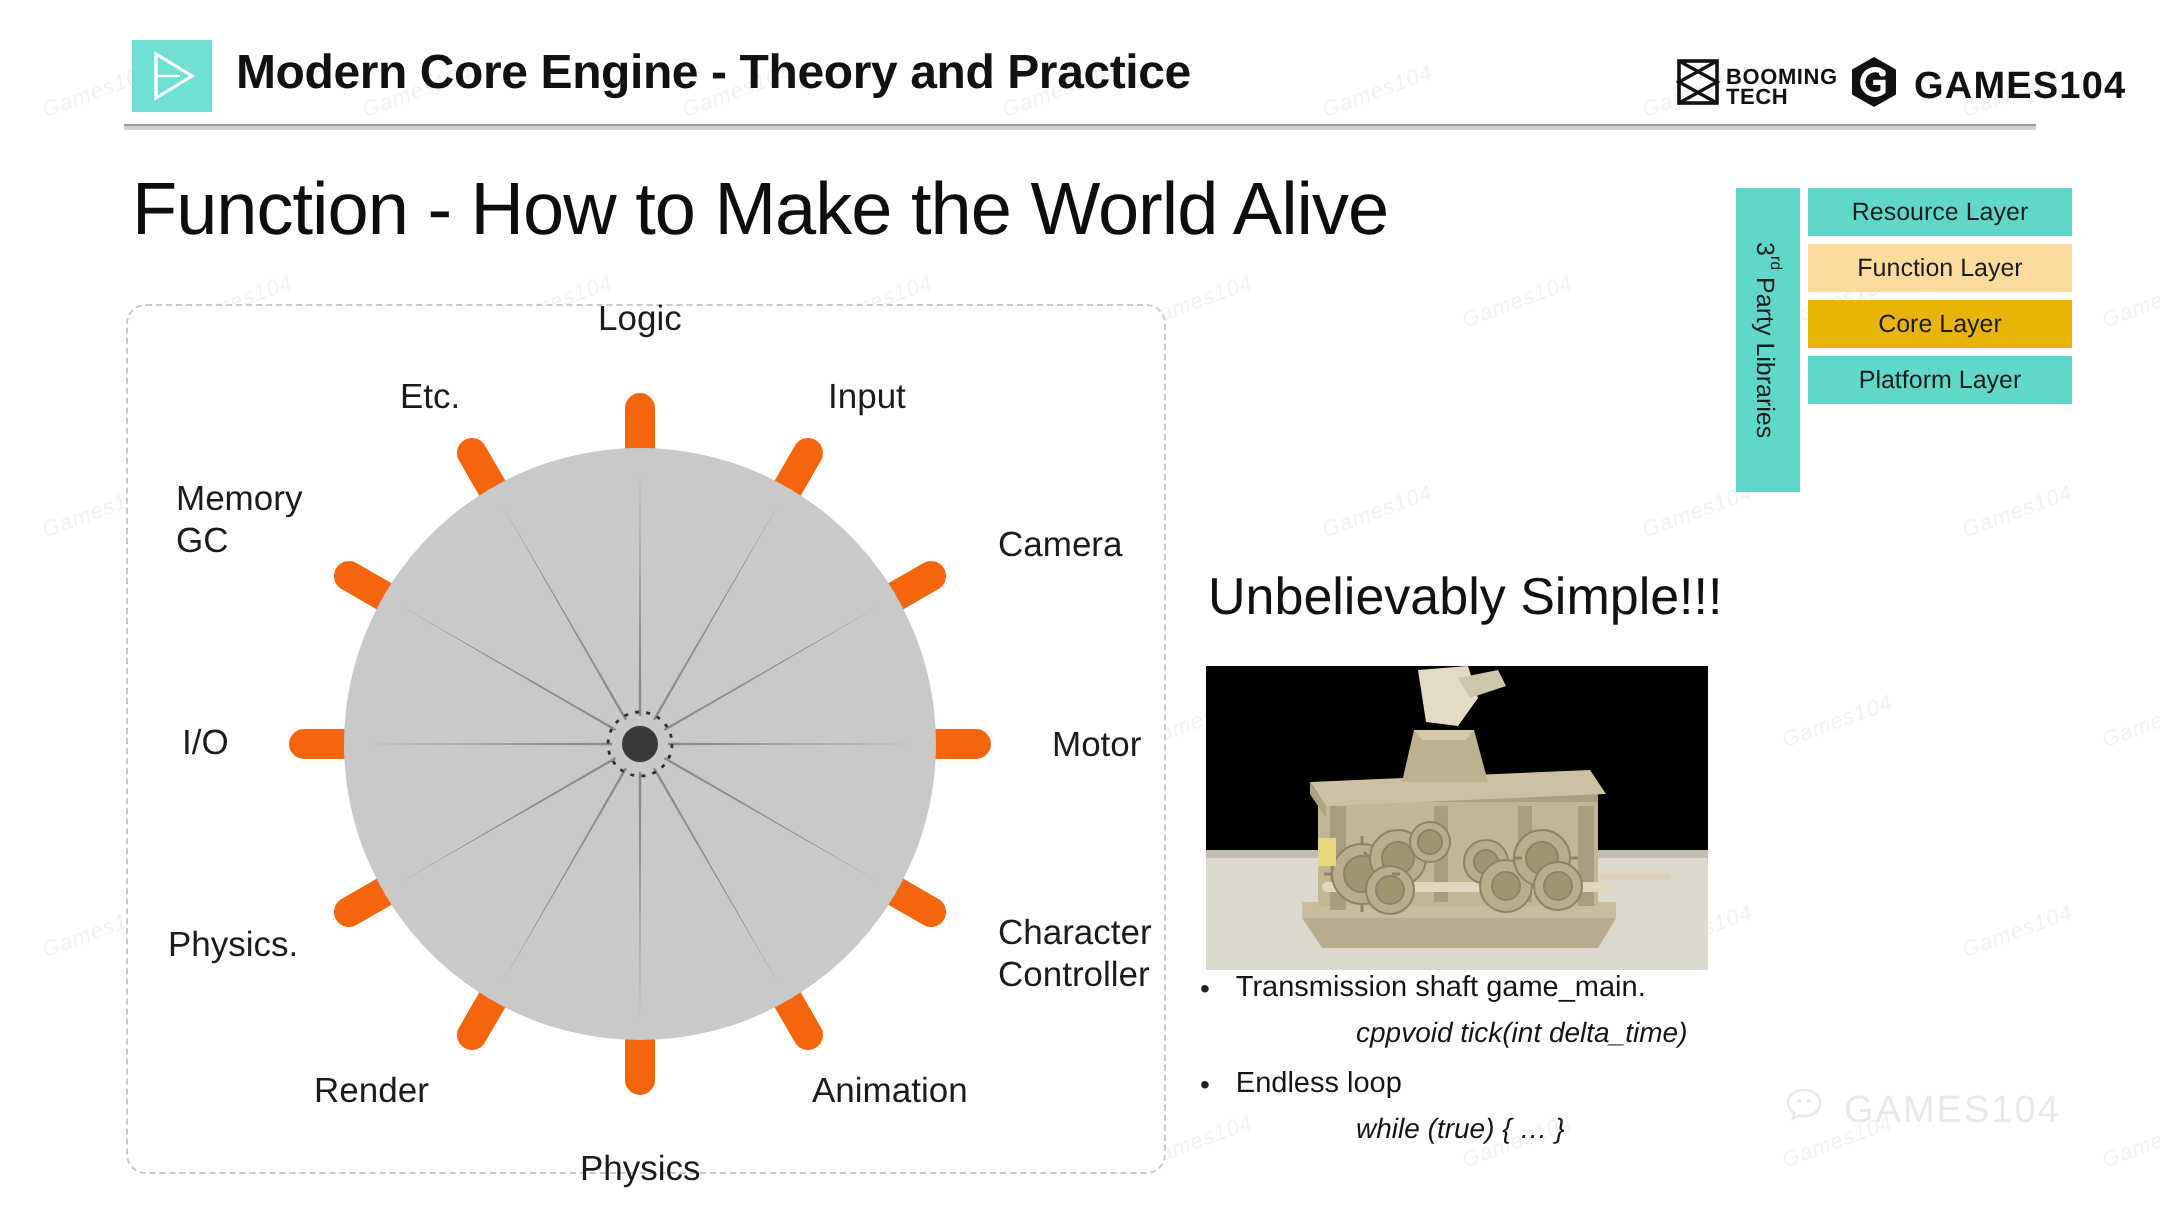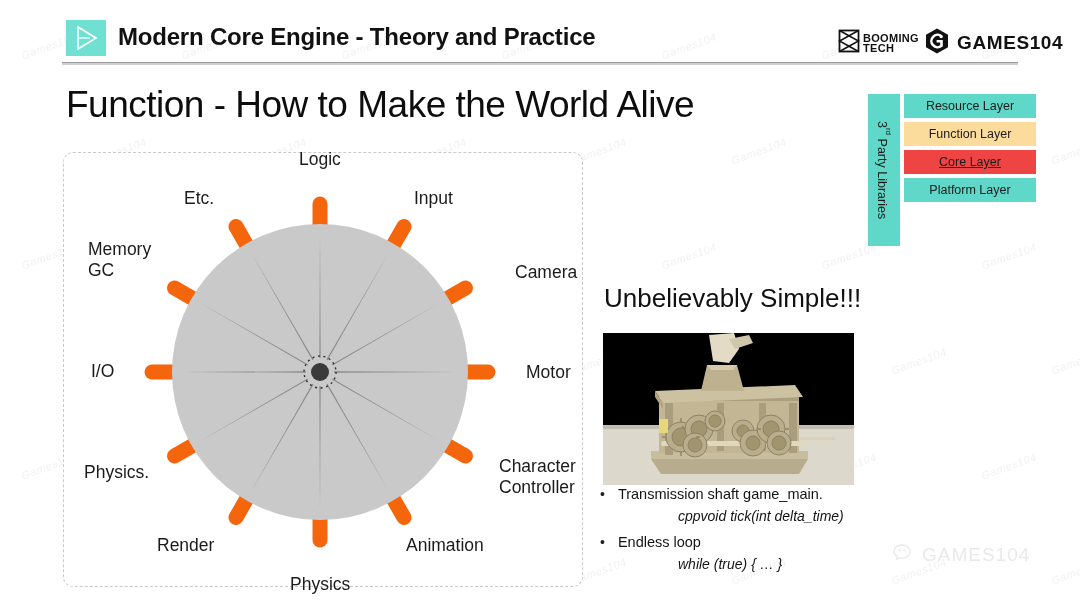--- a/index.html
+++ b/index.html
@@ -263,21 +263,21 @@
   <div class="stack-side">
     <span><span>3</span><sup>rd</sup><span> Party Libraries</span></span>
   </div>
   <div class="stack-col" id="stack-col">
       <div class="layer" style="background: rgb(95, 216, 202);">
         <span>Resource Layer</span>
       </div>
       <div class="layer" style="background: rgb(252, 220, 156);">
         <span>Function Layer</span>
       </div>
-      <div class="layer" style="background: #ef4444; text-decoration: underline;">
+      <div class="layer" style="background: #eab308;">
         <span>Core Layer</span>
       </div>
       <div class="layer" style="background: rgb(95, 216, 202);">
         <span>Platform Layer</span>
       </div>
     </div>
 </div>
 
 <div class="wheel-panel">
   <div class="wheel-wrap" id="wheel-wrap">
@@ -305,32 +305,32 @@
         <path d="M249.55720301302608 231.42941539190963 L187.00000000000003 338.51150572225254 L248.45720900990392 230.79433355810005 Z" fill="#8a8a8a"></path>
         <path d="M244.20566644189992 226.54279099009608 L136.48849427774746 288 L243.57058460809037 225.44279698697392 Z" fill="#8a8a8a"></path>
         <path d="M242.01441202293 219.63508183380955 L118 219.00000000000003 L242.01441202293 218.36491816619045 Z" fill="#8a8a8a"></path>
         <path d="M243.57058460809037 212.55720301302608 L136.48849427774746 150 L244.20566644189992 211.45720900990392 Z" fill="#8a8a8a"></path>
         <path d="M248.45720900990392 207.20566644189995 L186.99999999999994 99.4884942777475 L249.55720301302608 206.57058460809037 Z" fill="#8a8a8a"></path>
         <circle cx="256" cy="219" r="16" fill="none" stroke="#2e2e2e" stroke-width="1.4" stroke-dasharray="2 3.6"></circle>
         <circle cx="256" cy="219" r="9" fill="#3a3a3a"></circle>
       </svg>
       <div class="wlabel" style="left: 235px; top: -4px;">Logic</div>
       <div class="wlabel" style="left: 350px; top: 35px;">Input</div>
-      <div class="wlabel" style="left: 435px; top: 109px; margin-left: 16px;">Camera</div>
+      <div class="wlabel" style="left: 435px; top: 109px;">Camera</div>
       <div class="wlabel" style="left: 462px; top: 209px;">Motor</div>
       <div class="wlabel" style="left: 435px; top: 303px;">Character
 Controller</div>
       <div class="wlabel" style="left: 342px; top: 382px;">Animation</div>
       <div class="wlabel" style="left: 226px; top: 421px;">Physics</div>
       <div class="wlabel" style="left: 93px; top: 382px;">Render</div>
       <div class="wlabel" style="left: 20px; top: 309px;">Physics.</div>
       <div class="wlabel" style="left: 27px; top: 208px;">I/O</div>
       <div class="wlabel" style="text-align: left; left: 24px; top: 86px;">Memory
 GC</div>
-      <div class="wlabel" style="left: 120px; top: 35px;">Etc.</div>
+      <div class="wlabel" style="left: 136px; top: 35px;">Etc.</div>
     </div>
 </div>
 
 <div class="right-head">Unbelievably Simple!!!</div>
 
 <div class="photo">
   <svg width="251" height="152" viewBox="0 0 251 152">
     <rect x="0" y="0" width="251" height="152" fill="#000"></rect>
     <rect x="0" y="92" width="251" height="60" fill="#ddd8cc"></rect>
     <rect x="0" y="92" width="251" height="4" fill="#c3bdb0"></rect>

